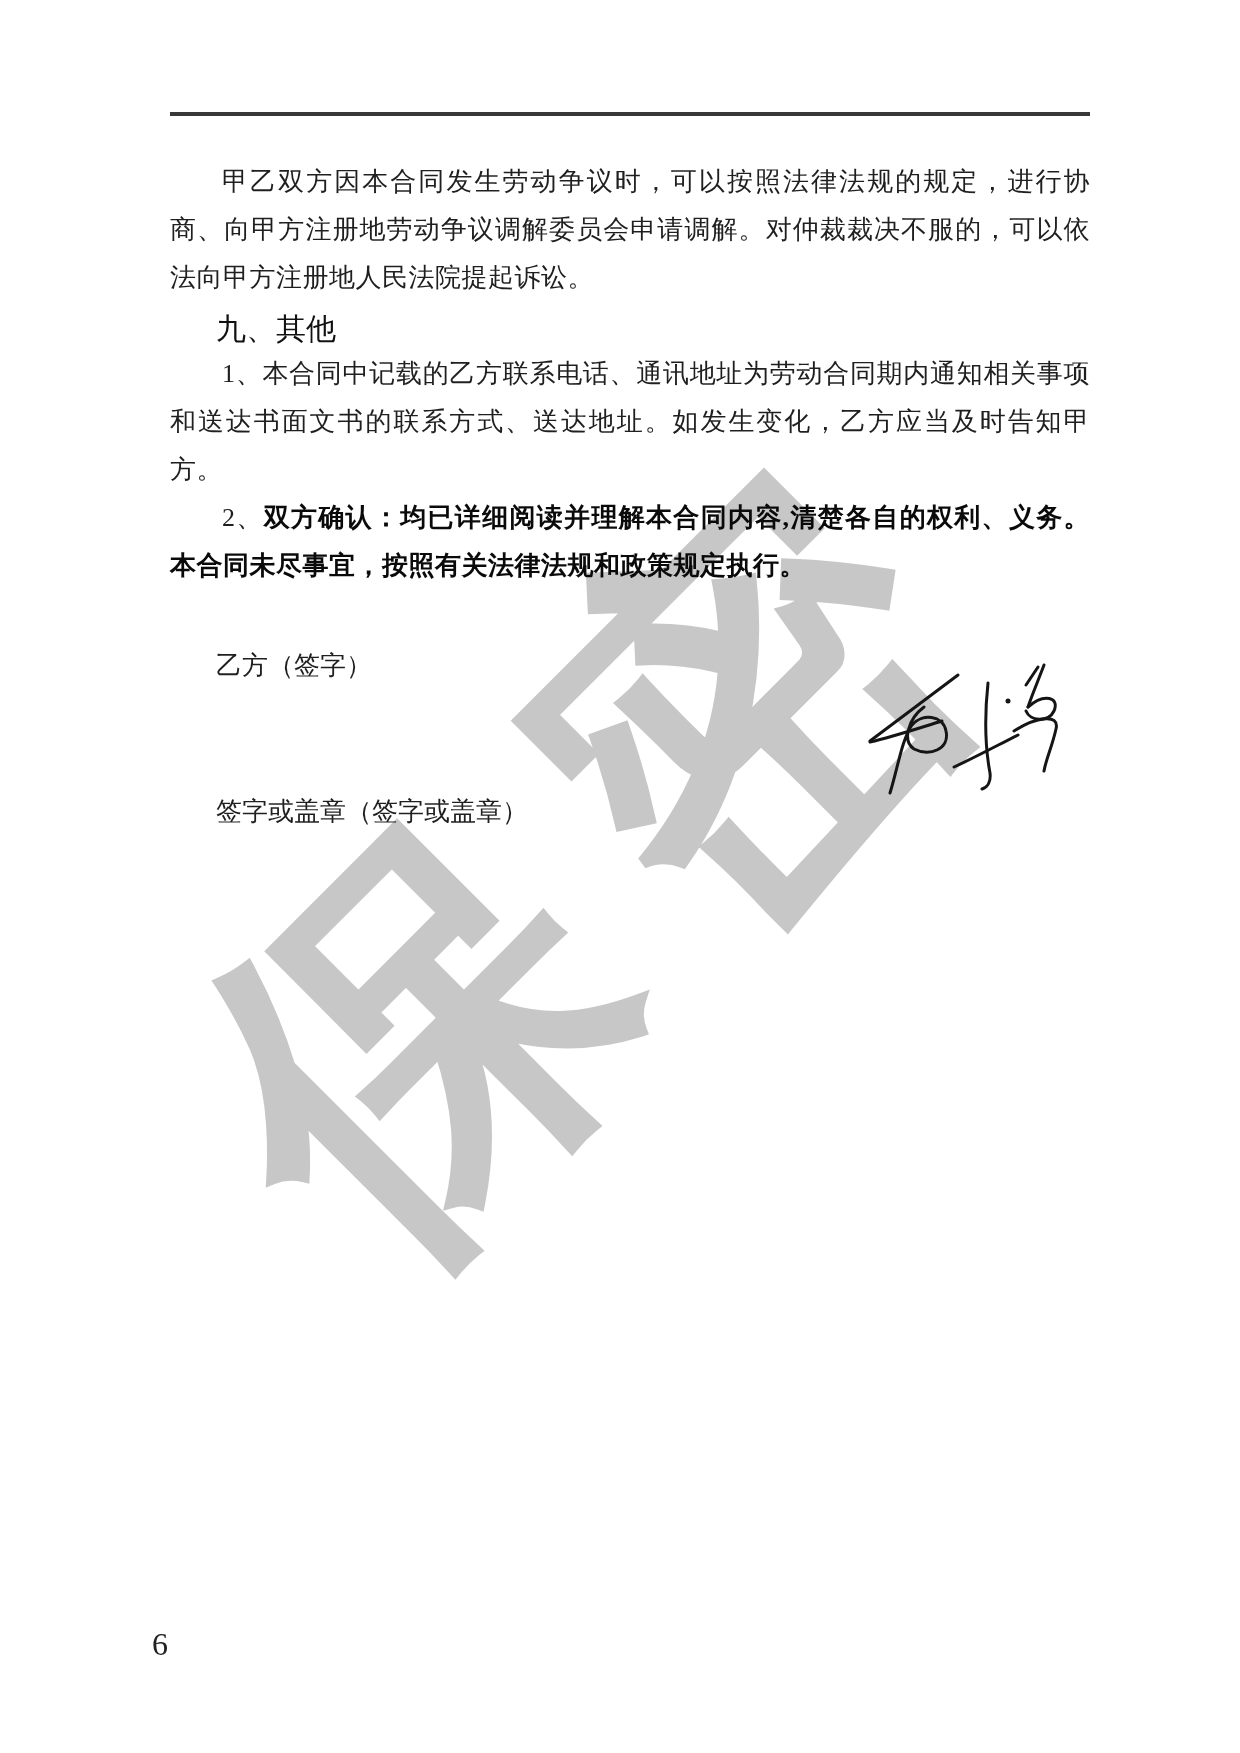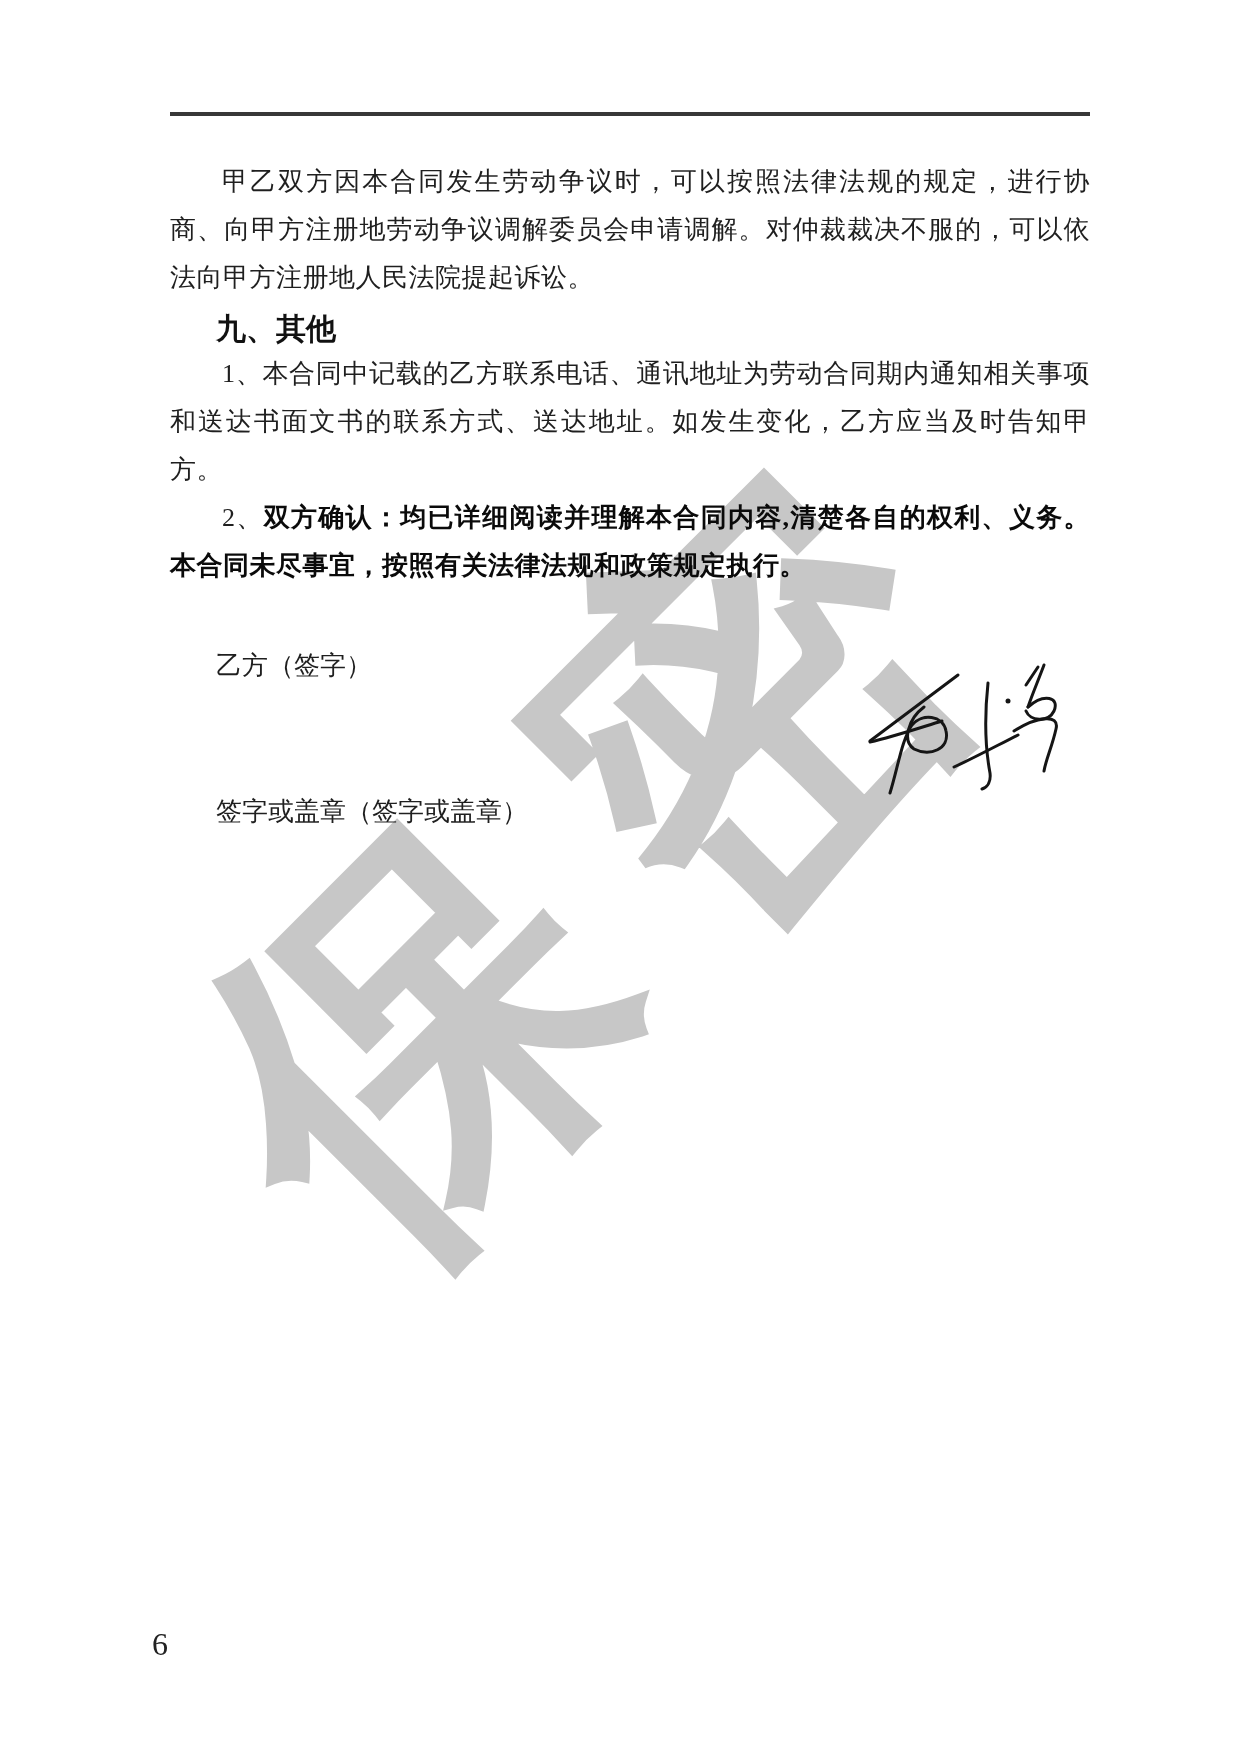--- a/index.html
+++ b/index.html
@@ -29,21 +29,21 @@
     position:absolute; left:170px; top:112px; width:920px; z-index:2;
   }
   .top-rule { border-top:4px solid #383838; width:100%; margin:0; }
   p.body {
     font-size:26px; line-height:48px; margin:0;
     text-align:justify; text-indent:2em; letter-spacing:0.5px;
   }
   p.first-para { margin-top:42px; }
   .heading {
     font-family:"Liberation Sans", sans-serif;
-    font-size:30px; font-weight:700; line-height:38px;
+    font-size:30px; font-weight:400; line-height:38px;
     margin:8px 0 2px 0; padding-left:46px; color:#111;
   }
   .bold-text { font-weight:700; color:#0a0a0a; }
   .sig-row {
     display:flex; margin-top:52px; padding-left:46px;
     font-size:26px; line-height:48px;
   }
   .sig-row .party-a { width:442px; flex:0 0 442px; }
   .label-line {
     font-size:26px; line-height:48px; padding-left:46px;

